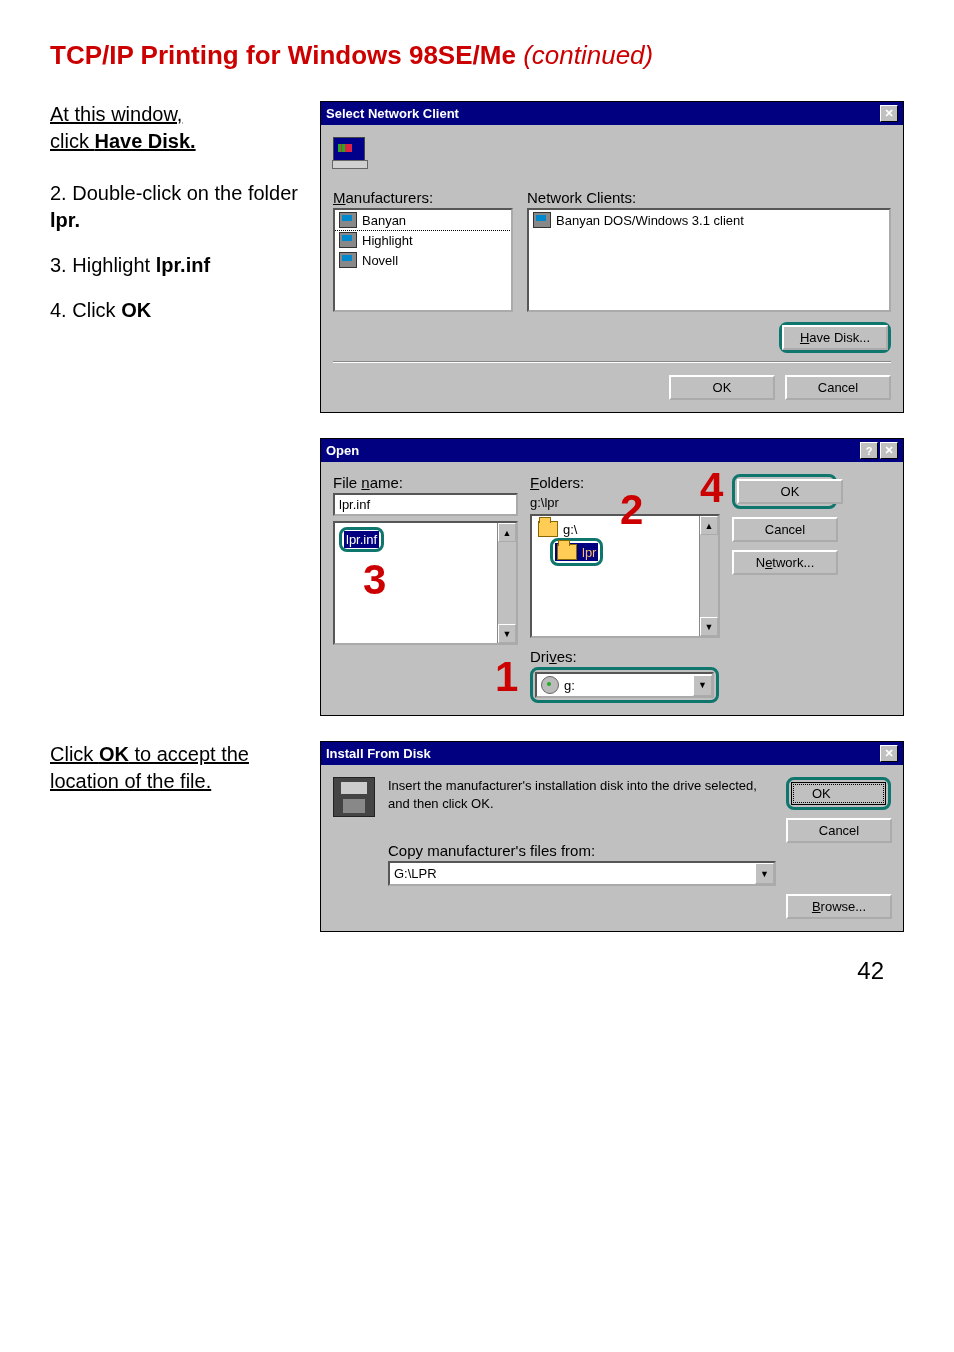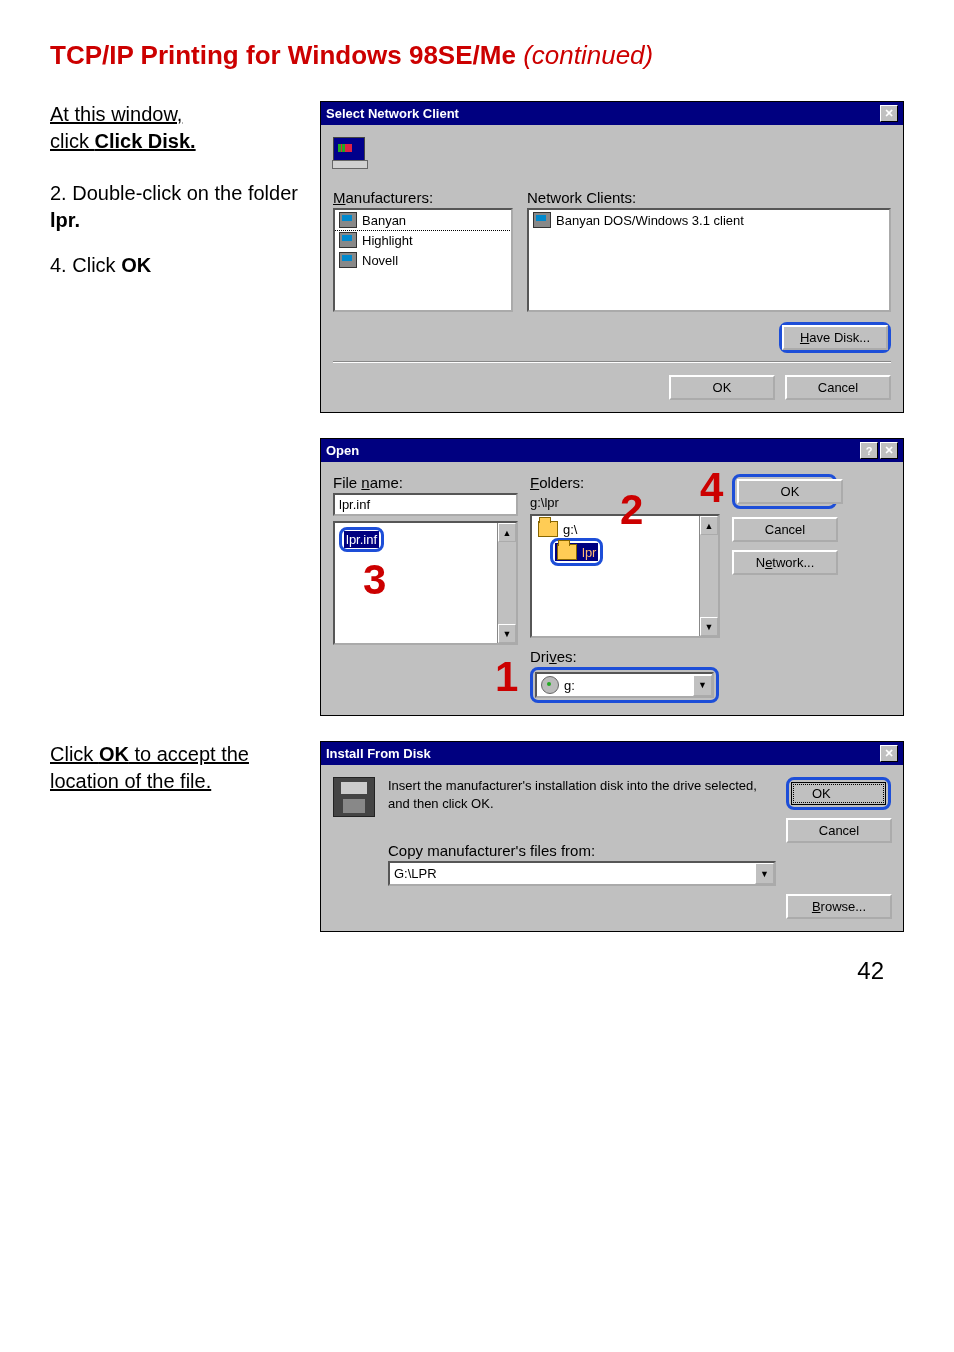--- a/index.html
+++ b/index.html
@@ -134,21 +134,21 @@
   background: #c0c0c0;
   border: 2px outset #fff;
   padding: 3px 14px;
   min-width: 74px;
   text-align: center;
   font-size: 13px;
 }
 .btn-row-right { display: flex; justify-content: flex-end; gap: 10px; }
 .divider { border-top: 1px solid #888; border-bottom: 1px solid #fff; margin: 8px 0 12px; }
 .red-box {
-  border: 3px solid #1d4ed8;
+  border: 3px solid #0f766e;
   border-radius: 8px;
   padding: 2px;
   display: inline-block;
 }
 .red-box.tight { padding: 0px;}
 .red-big-num {
   font-size: 42px;
   font-weight: 900;
   color: #c00;
   font-family: Arial, sans-serif;
@@ -204,26 +204,29 @@
 
 <div class="page">
   <div class="title">
     <span>TCP/IP Printing for Windows 98SE/Me</span><span class="title-cont"> (continued)</span>
   </div>
 
   <div class="row">
     <div class="left-col">
       <p>
         <span>At this window,</span><br>
-        <span>click </span><span class="bold">Click Disk.</span>
+        <span>click </span><span class="bold">Have Disk.</span>
       </p>
 
       <div class="step-list">
         <div class="step-item">
           2. <span>Double-click on the folder </span><span class="bold">lpr.</span>
+        </div>
+        <div class="step-item">
+          3. <span>Highlight </span><span class="bold">lpr.inf</span>
         </div>
         <div class="step-item">
           4. <span>Click </span><span class="bold">OK</span>
         </div>
       </div>
     </div>
 
     <div class="right-col">
 
       <div class="win-dialog">

